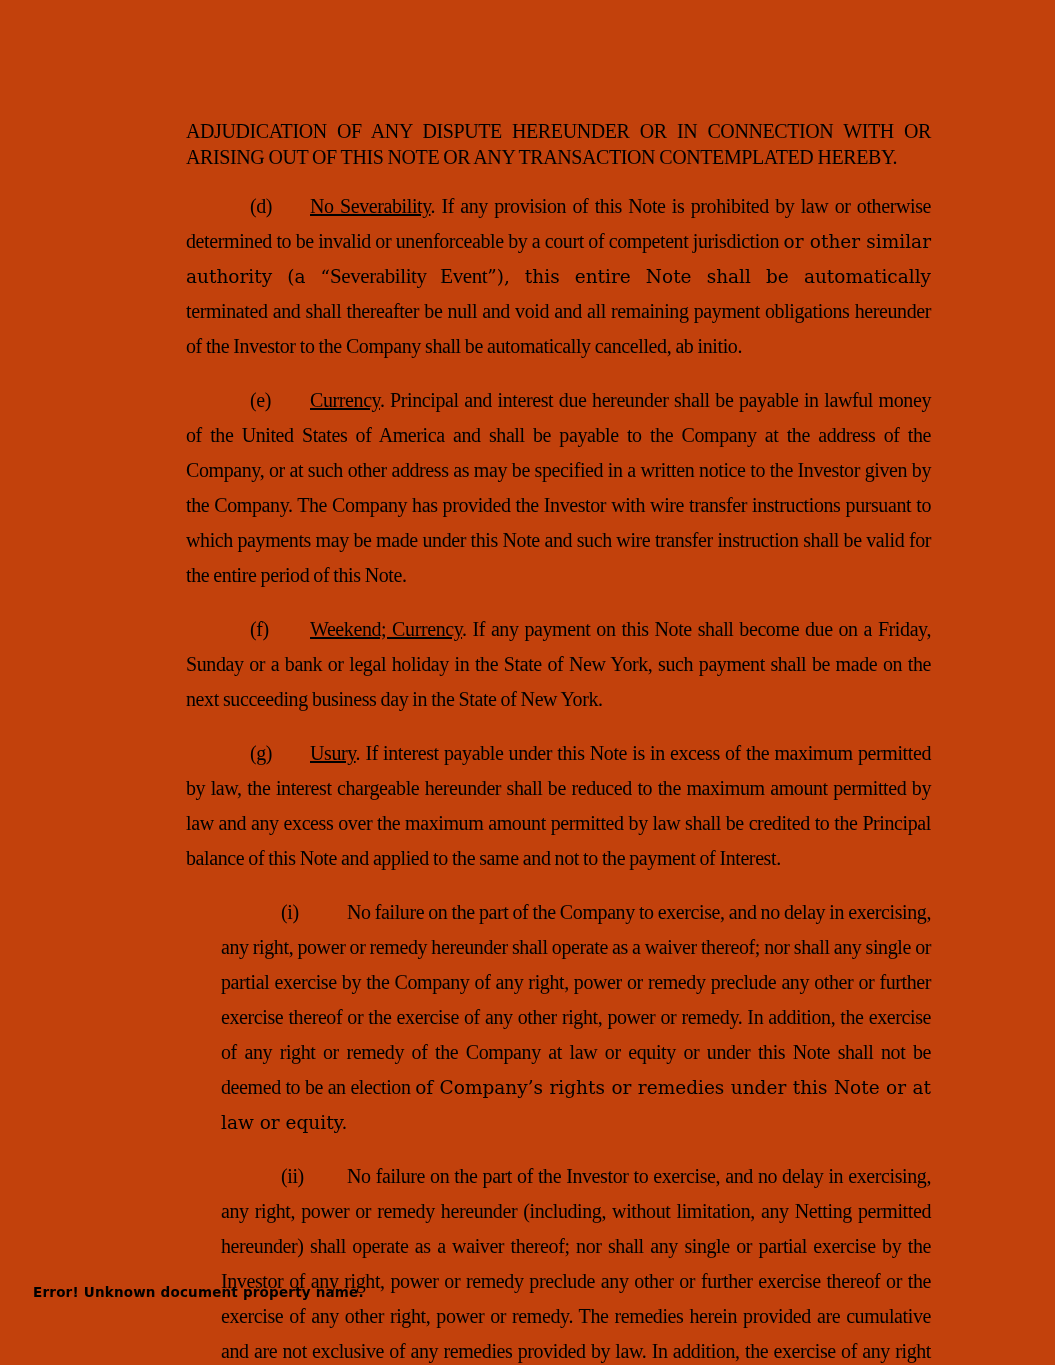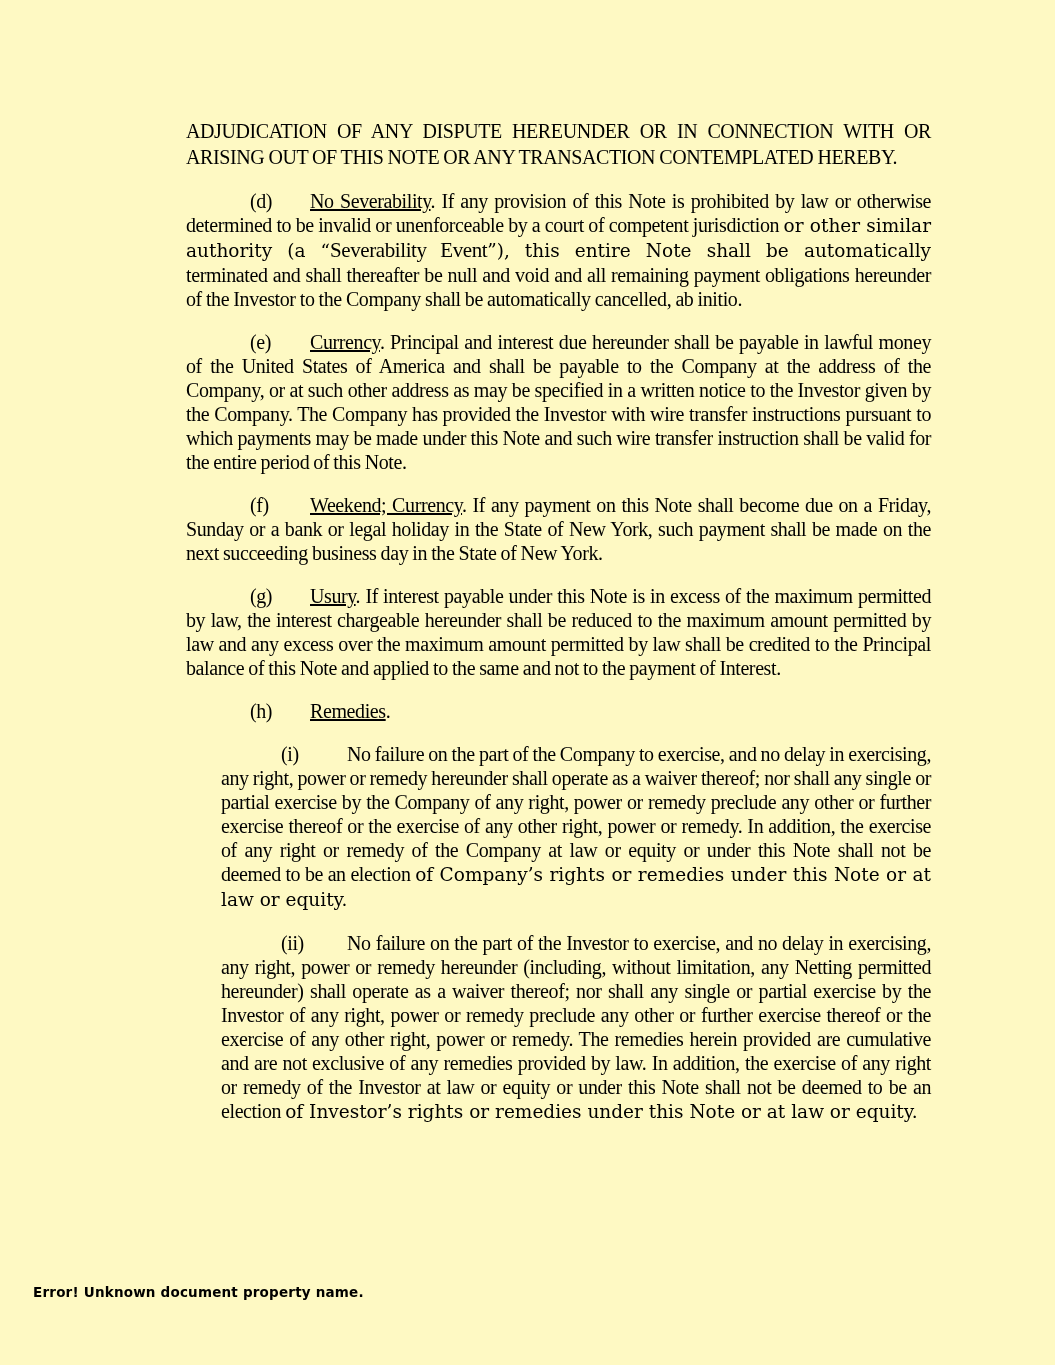--- a/index.html
+++ b/index.html
@@ -1,34 +1,34 @@
 <!DOCTYPE html>
 <html><head>
 <meta charset="utf-8">
 <style>
   html, body { margin: 0; padding: 0; background: #ffffff; }
   .page {
     position: relative;
     width: 1055px;
     height: 1365px;
-    background: #fef9c3;
+    background: #c2410c;
     color: #000000;
     overflow: hidden;
   }
   .textblock {
     position: absolute;
     left: 186px;
     top: 118px;
     width: 745px;
   }
   p.para {
     margin: 0 0 19px 0;
     font-family: "Liberation Serif", serif;
     font-size: 20px;
-    line-height: 24px;
+    line-height: 35px;
     text-align: justify;
     letter-spacing: -0.4px;
     word-spacing: -0.5px;
     color: #000000;
   }
   p.para-caps { line-height: 26px; }
   p.level1 { text-indent: 64px; }
   p.level2 { margin-left: 35px; text-indent: 60px; }
   .para-label { display: inline-block; text-indent: 0; }
   .level1 .para-label { min-width: 60px; }
@@ -66,18 +66,17 @@
 </head>
 <body>
 
 <div class="page">
   <div class="textblock" id="doc-body">
       <p class="para para-caps"><span class="seg seg-caps">ADJUDICATION OF ANY DISPUTE HEREUNDER OR IN CONNECTION WITH OR ARISING OUT OF THIS NOTE OR ANY TRANSACTION CONTEMPLATED HEREBY.</span></p>
       <p class="para level1"><span class="para-label">(d)</span><span class="seg seg-underline">No Severability</span><span class="seg seg-normal">.  If any provision of this Note is prohibited by law or otherwise determined to be invalid or unenforceable by a court of competent jurisdiction </span><span class="seg seg-alt">or other similar authority (a “</span><span class="seg seg-defined">Severability Event</span><span class="seg seg-alt">”), this entire Note shall be automatically </span><span class="seg seg-normal">terminated and shall thereafter be null and void and all remaining payment obligations hereunder of the Investor to the Company shall be automatically cancelled, ab initio.</span></p>
       <p class="para level1"><span class="para-label">(e)</span><span class="seg seg-underline">Currency</span><span class="seg seg-normal">.  Principal and interest due hereunder shall be payable in lawful money of the United States of America and shall be payable to the Company at the address of the Company, or at such other address as may be specified in a written notice to the Investor given by the Company.  The Company has provided the Investor with wire transfer instructions pursuant to which payments may be made under this Note and such wire transfer instruction shall be valid for the entire period of this Note.</span></p>
       <p class="para level1"><span class="para-label">(f)</span><span class="seg seg-underline">Weekend; Currency</span><span class="seg seg-normal">.  If any payment on this Note shall become due on a Friday, Sunday or a bank or legal holiday in the State of New York, such payment shall be made on the next succeeding business day in the State of New York.</span></p>
       <p class="para level1"><span class="para-label">(g)</span><span class="seg seg-underline">Usury</span><span class="seg seg-normal">.  If interest payable under this Note is in excess of the maximum permitted by law, the interest chargeable hereunder shall be reduced to the maximum amount permitted by law and any excess over the maximum amount permitted by law shall be credited to the Principal balance of this Note and applied to the same and not to the payment of Interest.</span></p>
-      <p class="para level1"><span class="para-label">(h)</span><span class="seg seg-underline">Remedies</span><span class="seg seg-normal">.</span></p>
       <p class="para level2"><span class="para-label">(i)</span><span class="seg seg-normal">No failure on the part of the Company to exercise, and no delay in exercising, any right, power or remedy hereunder shall operate as a waiver thereof; nor shall any single or partial exercise by the Company of any right, power or remedy preclude any other or further exercise thereof or the exercise of any other right, power or remedy. In addition, the exercise of any right or remedy of the Company at law or equity or under this Note shall not be deemed to be an election </span><span class="seg seg-alt">of Company’s rights or remedies under this Note or at law or equity.</span></p>
       <p class="para level2"><span class="para-label">(ii)</span><span class="seg seg-normal">No failure on the part of the Investor to exercise, and no delay in exercising, any right, power or remedy hereunder (including, without limitation, any Netting permitted hereunder) shall operate as a waiver thereof; nor shall any single or partial exercise by the Investor of any right, power or remedy preclude any other or further exercise thereof or the exercise of any other right, power or remedy. The remedies herein provided are cumulative and are not exclusive of any remedies provided by law. In addition, the exercise of any right or remedy of the Investor at law or equity or under this Note shall not be deemed to be an election </span><span class="seg seg-alt">of Investor’s rights or remedies under this Note or at law or equity.</span></p>
     </div>
   <div class="footer-note">Error! Unknown document property name.</div>
 </div>
 
 </body></html>

